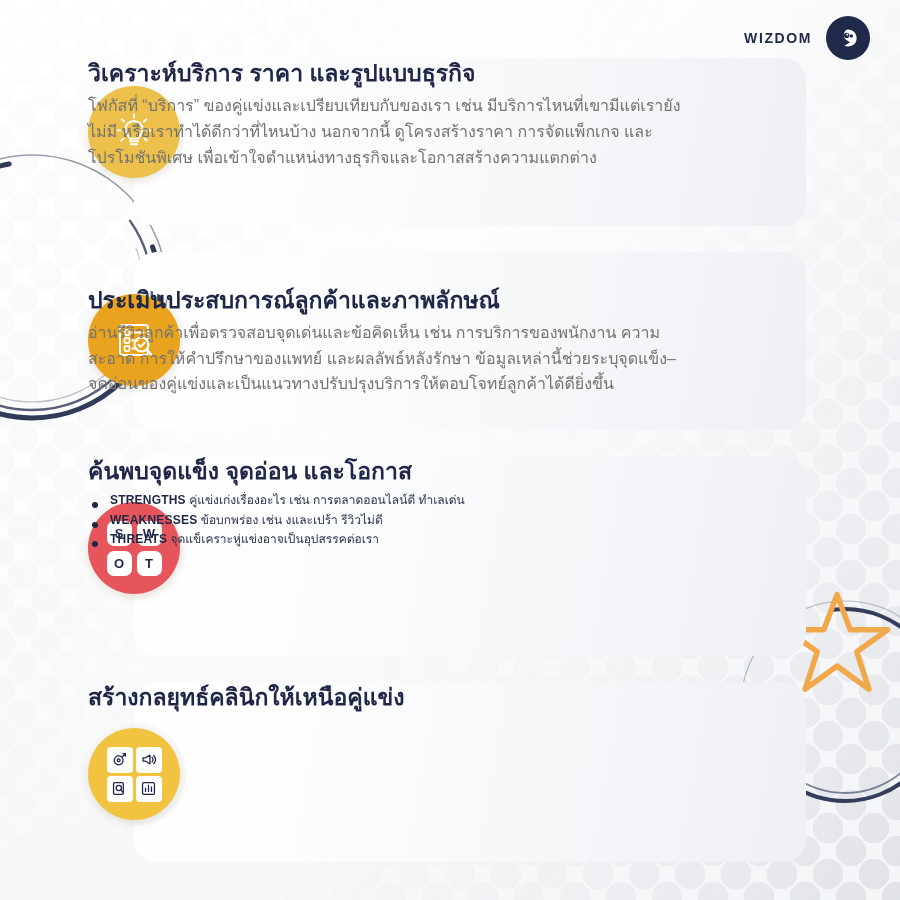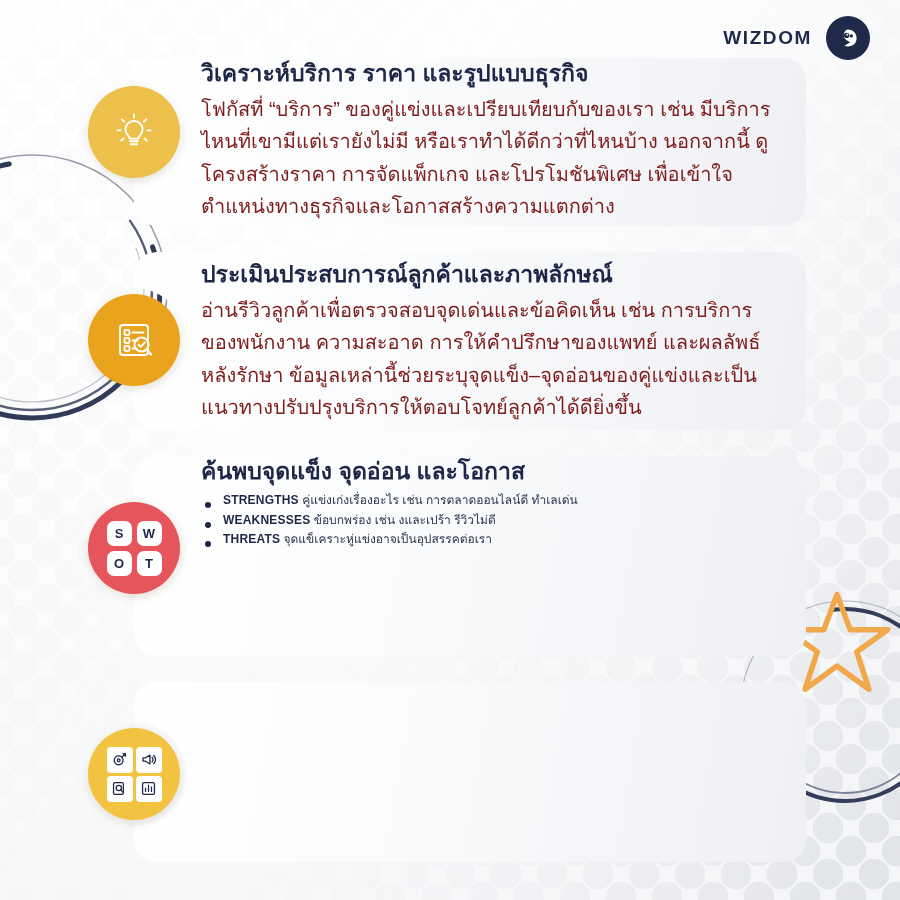--- a/index.html
+++ b/index.html
@@ -59,21 +59,21 @@
   
   #header {
     position: absolute;
     top: 16px; right: 30px;
     z-index: 12;
     display: flex;
     align-items: center;
     gap: 14px;
   }
   #brand-name {
-    font-size: 19px;
+    font-size: 14px;
     font-weight: 700;
     letter-spacing: 1.6px;
     color: #1f2a4a;
   }
   #brand-mark {
     width: 44px; height: 44px;
     border-radius: 50%;
     background: #1f2a4a;
     display: flex; align-items: center; justify-content: center;
   }
@@ -121,38 +121,37 @@
     height: 100%;
     border-radius: 22px;
     background: linear-gradient(100deg, #ffffff 0%, #fafbfc 40%, #eef0f4 100%);
     z-index: 2;
     box-shadow: 0 2px 12px rgba(40,50,80,0.045);
   }
 
   .card-inner {
     position: relative;
     z-index: 4;
-    margin-left: 113px;
     padding-right: 34px;
     width: 100%;
   }
 
   .card-title {
     font-size: 23px;
     font-weight: 700;
     color: #1e2748;
     line-height: 1.35;
     margin-bottom: 4px;
     white-space: nowrap;
   }
 
   .card-body {
-    font-size: 20px;
+    font-size: 16px;
     line-height: 1.62;
-    color: #7f1d1d;
+    color: #737373;
     max-width: 604px;
   }
 
   .bullets { list-style: none; margin-top: 4px; }
   .bullets li {
     font-size: 12px;
     line-height: 1.63;
     color: #2b3350;
     position: relative;
     padding-left: 22px;
@@ -352,16 +351,17 @@
           <svg width="17" height="17" viewBox="0 0 20 20">
             <g fill="none" stroke="#1e2748" stroke-width="1.5" stroke-linecap="round" stroke-linejoin="round">
               <rect x="3" y="3" width="14" height="14" rx="1.6"></rect>
               <path d="M6.5 13.4V9.6M10 13.4V6.4M13.5 13.4v-5.4"></path>
             </g>
           </svg>
         </div>
       </div>
     </div>
     <div class="card-inner">
+      <div class="card-title">สร้างกลยุทธ์คลินิกให้เหนือคู่แข่ง</div>
     </div>
   </div>
 
 </div>
 
 </body></html>

